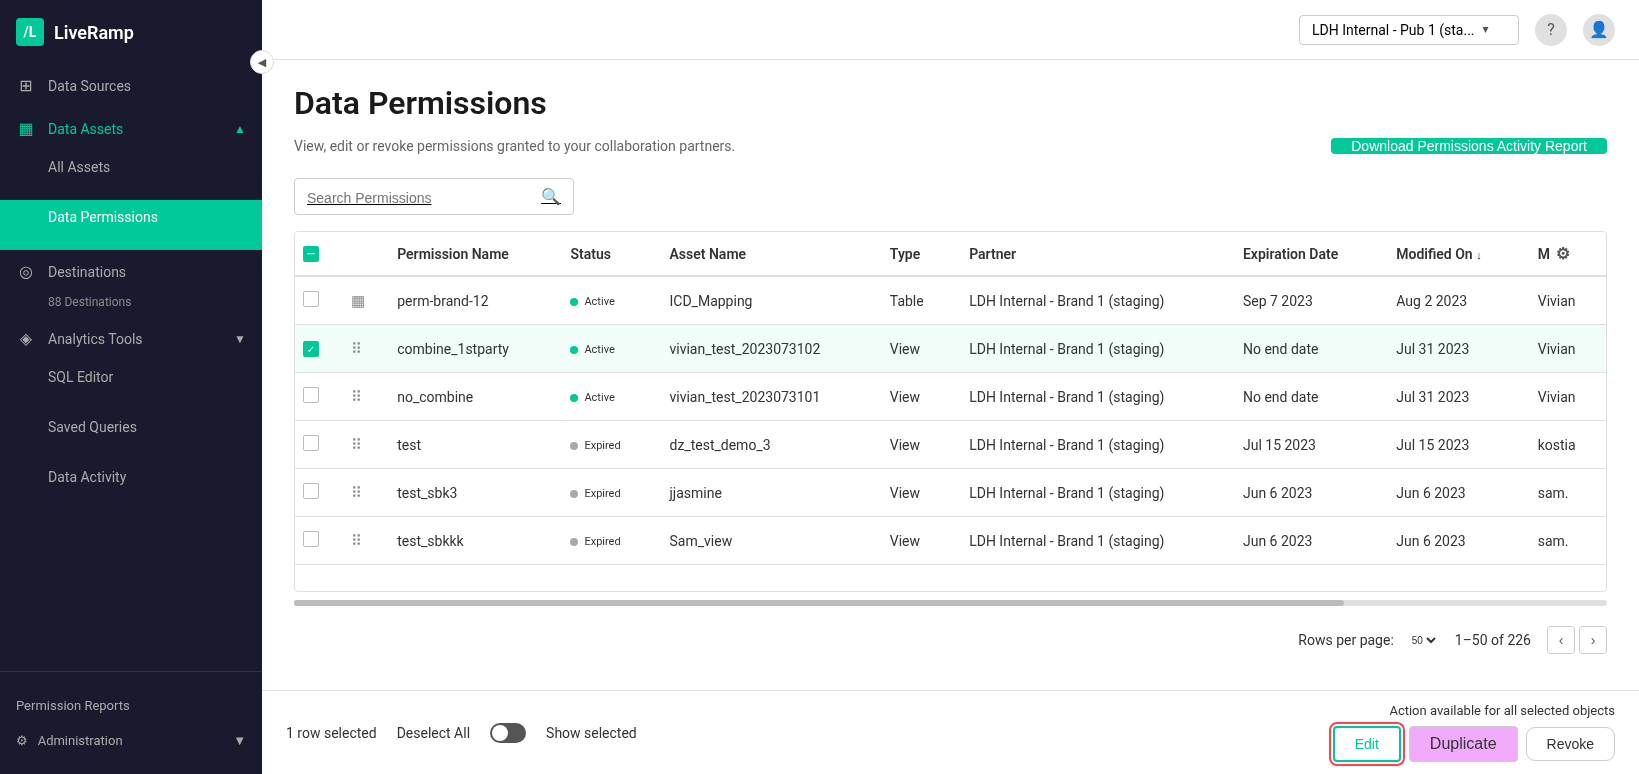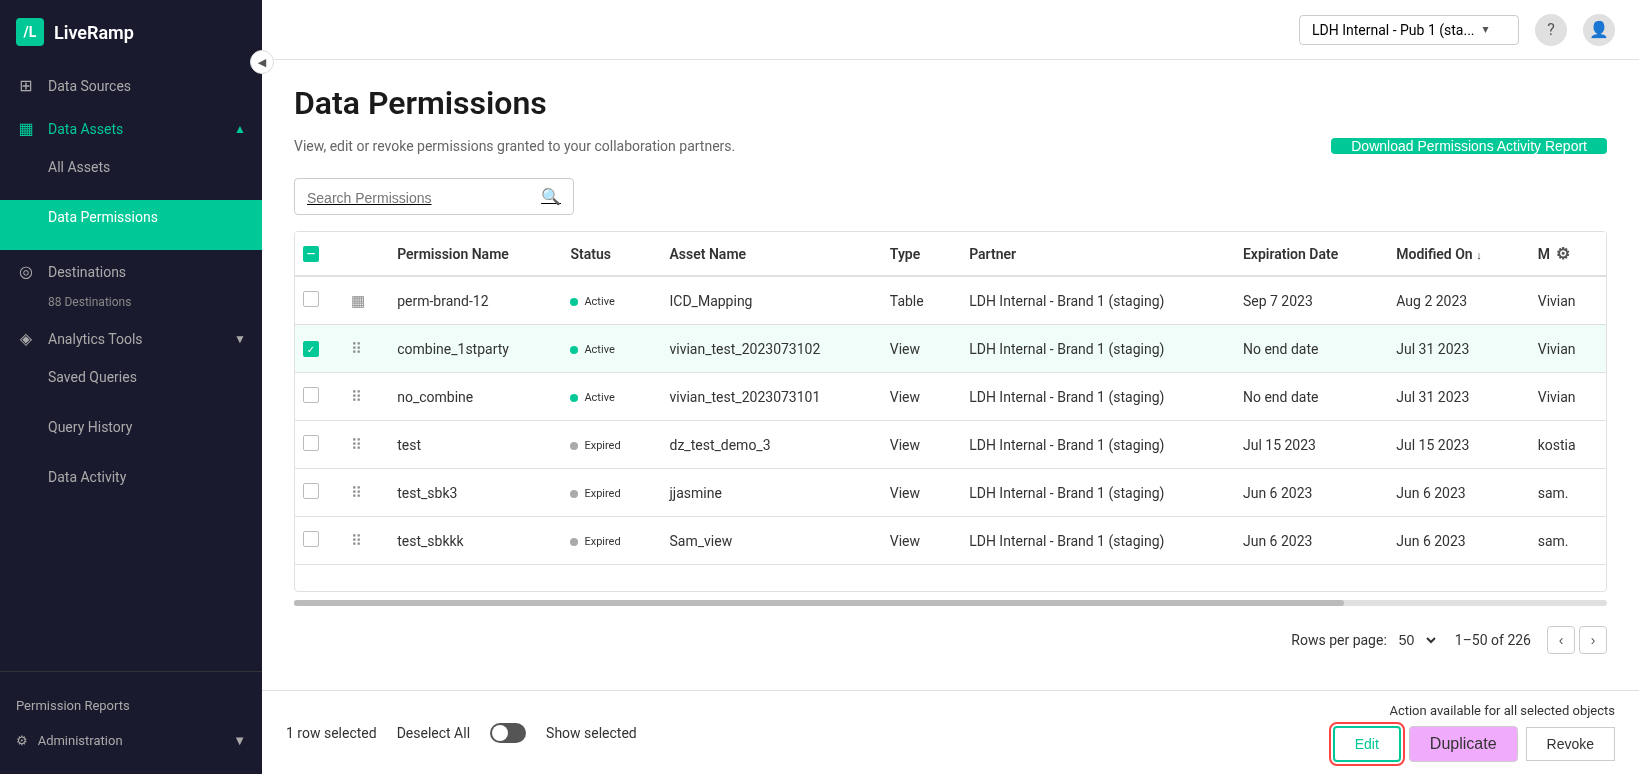--- a/index.html
+++ b/index.html
@@ -312,24 +312,25 @@
       align-items: center;
       justify-content: flex-end;
       padding: 12px 0;
       gap: 16px;
       font-size: 14px;
       color: #333;
     }
     .rows-per-page { display: flex; align-items: center; gap: 8px; }
     .rows-select {
       border: none;
-      font-size: 14px;
+      font-size: 10px;
       color: #333;
       background: transparent;
       cursor: pointer;
+      text-align: right;
     }
     .page-nav { display: flex; align-items: center; gap: 4px; }
     .nav-btn {
       width: 28px;
       height: 28px;
       border: 1px solid #ccc;
       border-radius: 4px;
       background: white;
       cursor: pointer;
       display: flex; align-items: center; justify-content: center;
@@ -373,21 +374,21 @@
       border: 1px solid #ccc;
       border-radius: 4px;
       font-size: 16px;
       cursor: pointer;
     }
     .btn-revoke {
       padding: 8px 20px;
       background: white;
       color: #333;
       border: 1px solid #ccc;
-      border-radius: 0;
+      border-radius: 9px;
       font-size: 14px;
       cursor: pointer;
     }
 
     .toggle-switch {
       width: 36px;
       height: 20px;
       background: #555;
       border-radius: 10px;
       position: relative;
@@ -436,22 +437,22 @@
       <span class="nav-icon">◎</span>
       <span>Destinations</span>
     </div>
     <div style="padding: 2px 16px 8px 48px; font-size: 12px; color: #888;">88 Destinations</div>
 
     <div class="nav-item">
       <span class="nav-icon">◈</span>
       <span>Analytics Tools</span>
       <span class="chevron">▼</span>
     </div>
+    <div class="nav-sub-item">SQL Editor</div>
     <div class="nav-sub-item">Saved Queries</div>
-    <div class="nav-sub-item">Query History</div>
     <div class="nav-sub-item">Data Activity</div>
   </div>
 
   <div class="sidebar-bottom">
     <div class="admin-item">
       <span>Permission Reports</span>
     </div>
     <div class="admin-item">
       <span class="nav-icon">⚙</span>
       <span>Administration</span>

